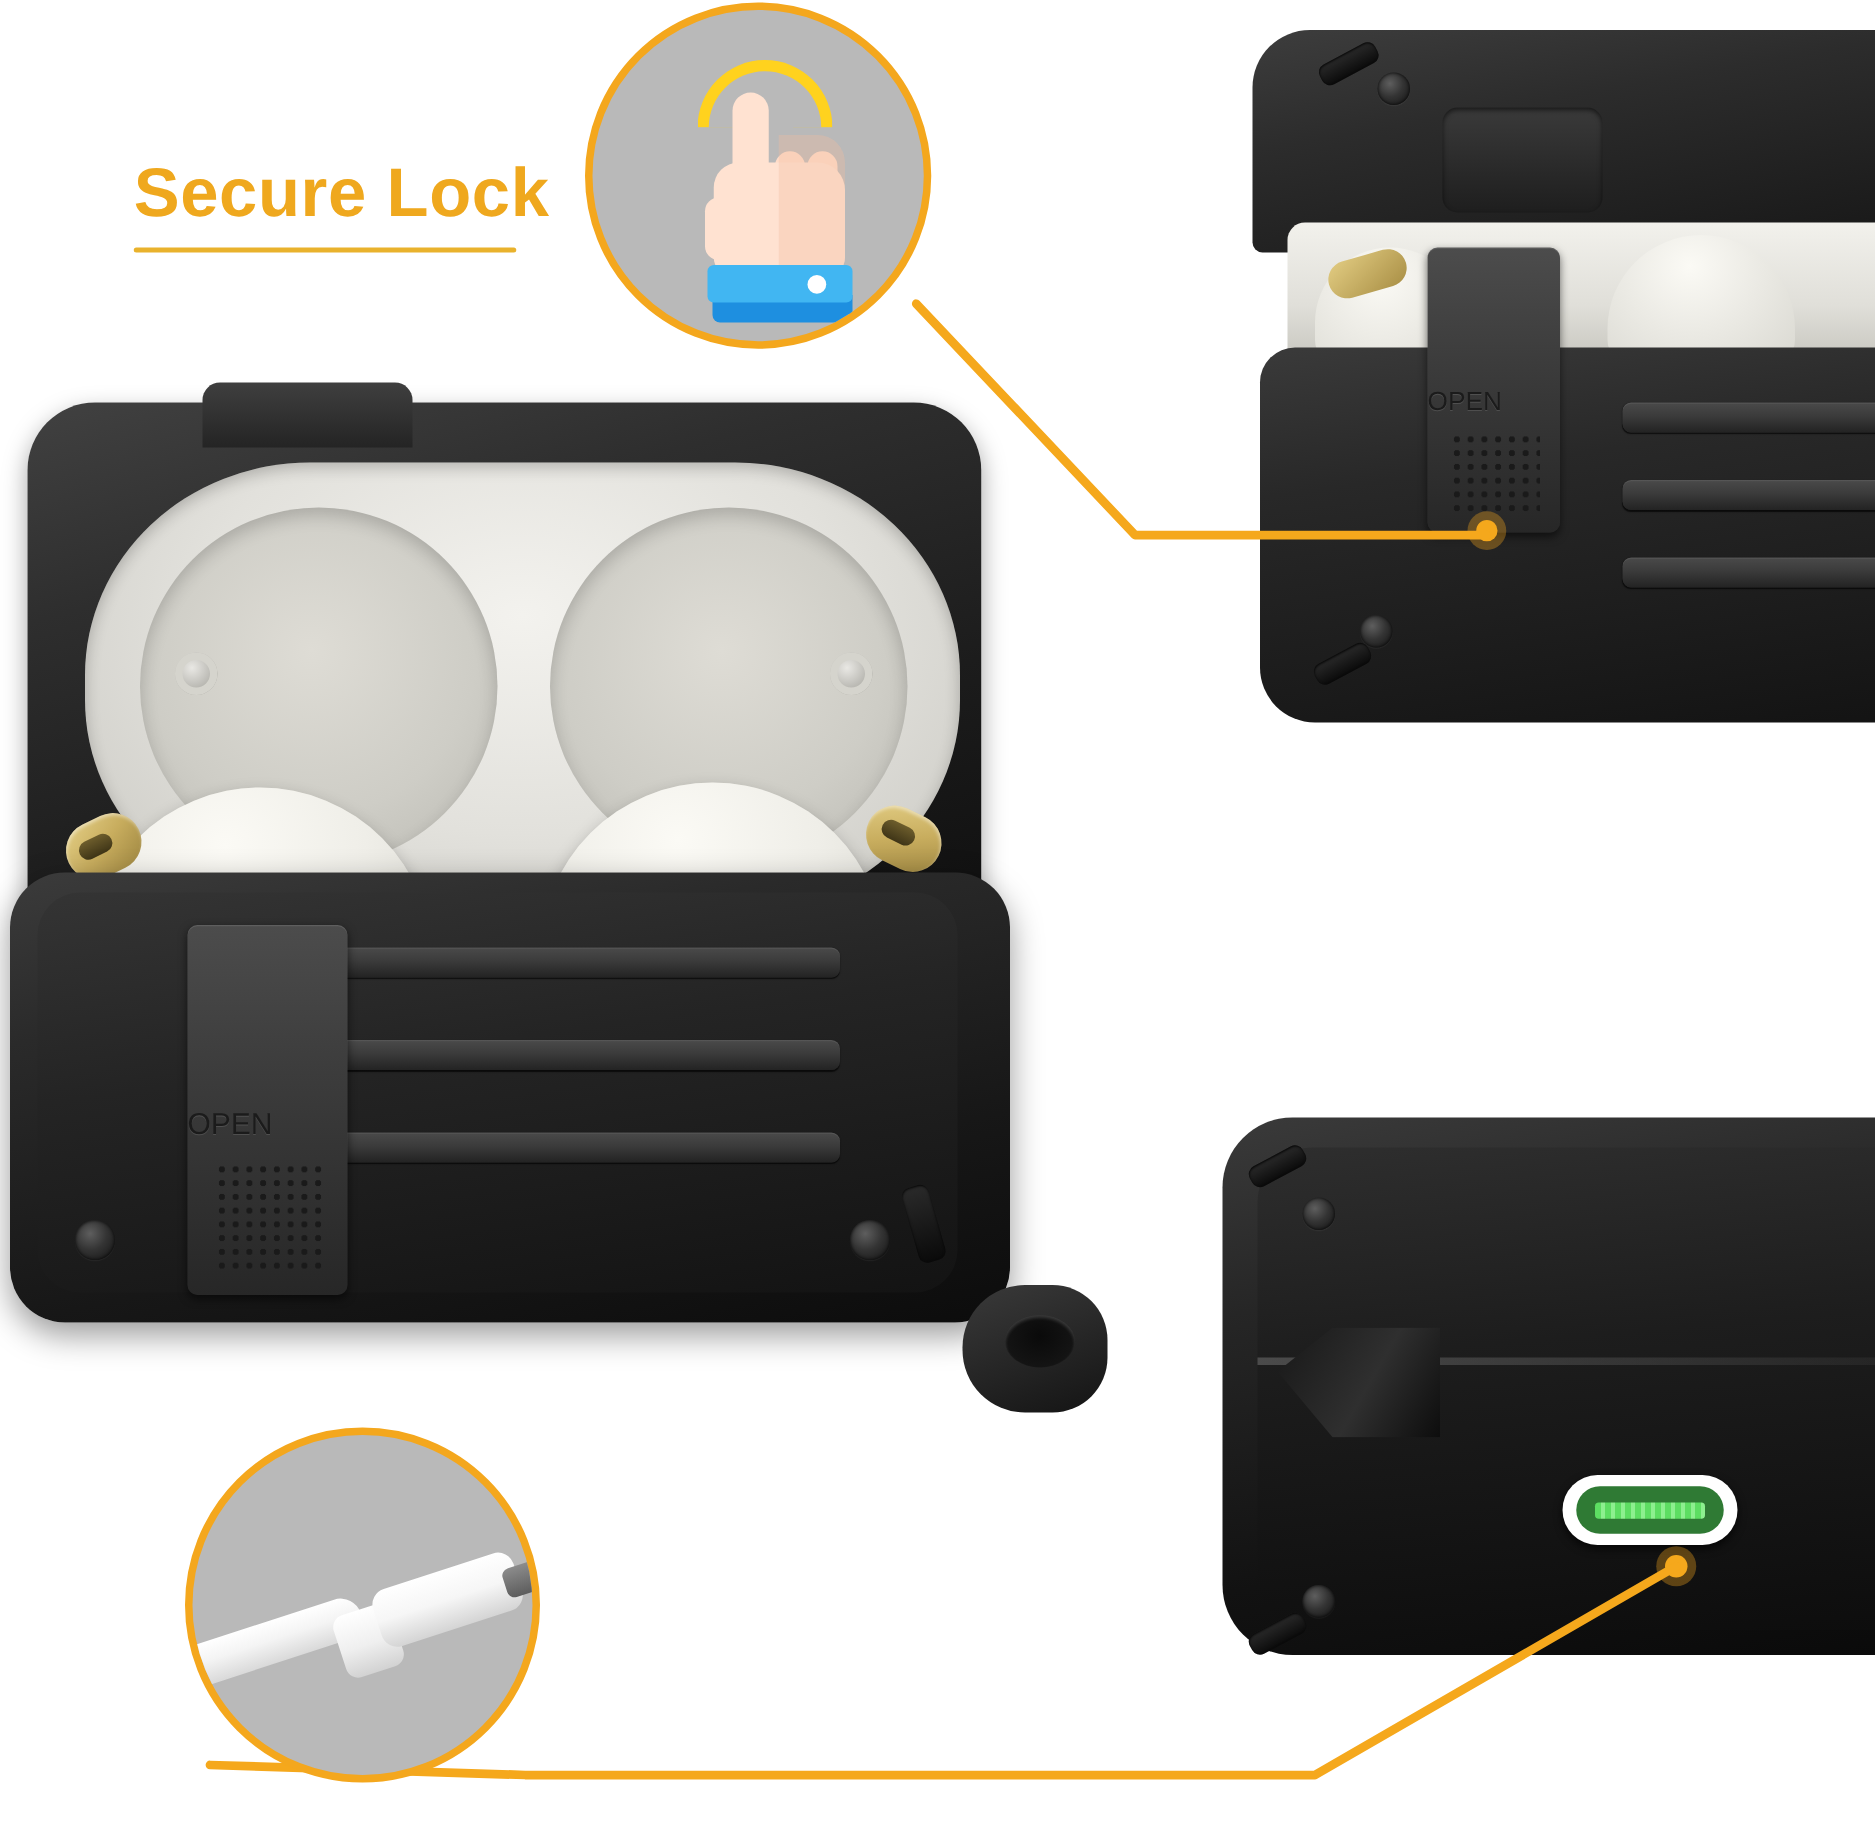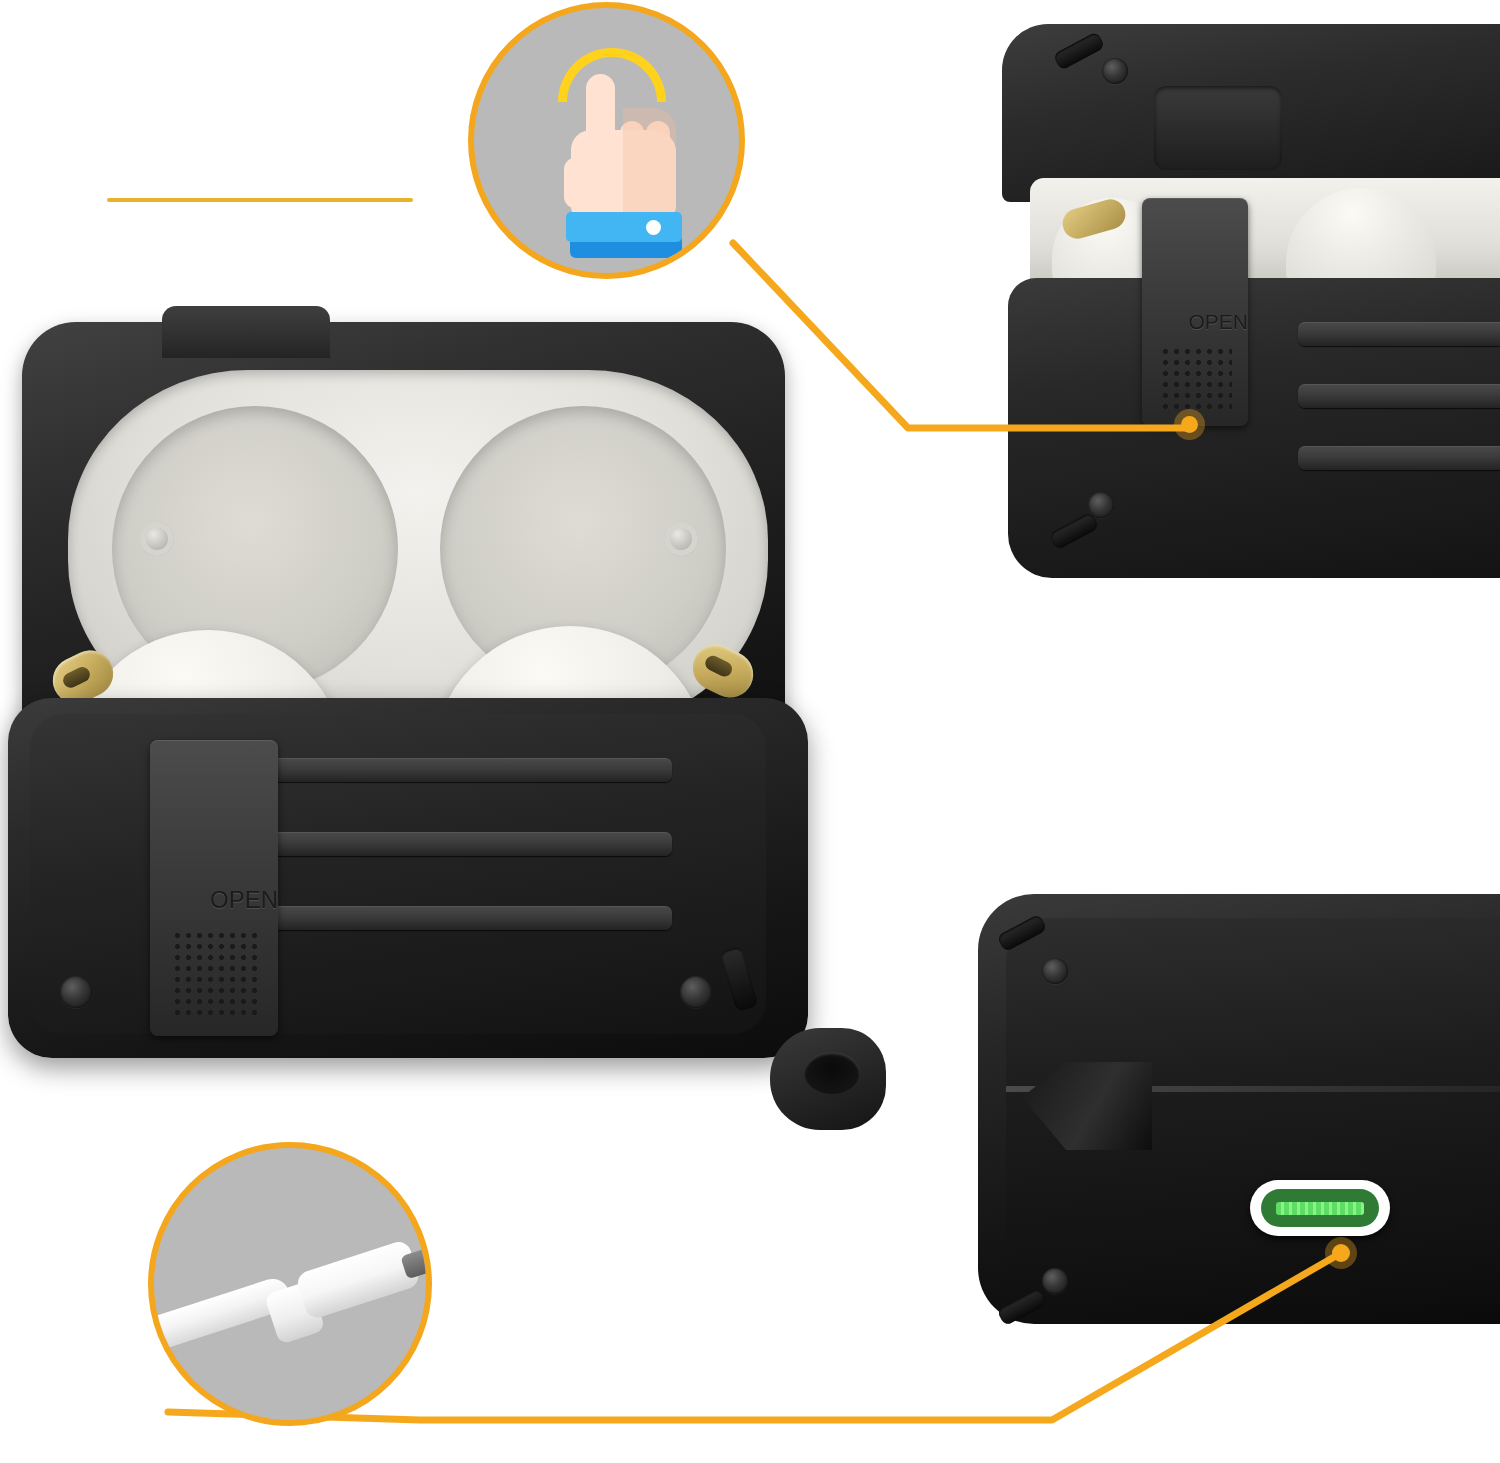--- a/index.html
+++ b/index.html
@@ -119,21 +119,21 @@
     box-shadow: inset 0 0 3px rgba(0,0,0,.9), 0 1px 1px rgba(255,255,255,.05);
   }
   .latch {
     background: linear-gradient(180deg,#4c4c4c 0%,#3c3c3c 40%,#272727 100%);
     border-radius: 8px;
     box-shadow: 0 3px 7px rgba(0,0,0,.55), inset 0 1px 0 rgba(255,255,255,.1);
   }
   .latch-label {
     color: #1b1b1b;
     font-weight: 400;
-    text-align: right;
+    text-align: left;
     text-shadow: 0 1px 0 rgba(255,255,255,.12);
   }
   .latch-grip {
     background-image: radial-gradient(circle, #1a1a1a 32%, transparent 34%);
     background-size: 11px 11px;
   }
   .callout-dot {
     border-radius: 50%;
     background: #F5A81C;
     box-shadow: 0 0 0 7px rgba(245,168,28,.34);
@@ -396,20 +396,21 @@
     <div class="abs hand-knuckle" style="left:146px;"></div>
     <div class="abs hand-knuckle" style="left:172px;"></div>
     <div class="abs hand-palm"></div>
     <div class="abs hand-thumb"></div>
     <div class="abs hand-shade"></div>
     <div class="abs cuff-bot"></div>
     <div class="abs cuff-top"></div>
     <div class="abs cuff-dot"></div>
   </div>
 
+  <div class="abs feat-title" id="secure-lock-title">Secure Lock</div>
   <div class="abs" id="secure-lock-rule"></div>
 
   <div class="abs callout-circle" id="precise-cut-circle">
     <div class="abs cable-wire"></div>
     <div class="abs cable-collar"></div>
     <div class="abs cable-body"></div>
     <div class="abs cable-tip"></div>
   </div>
 
 

